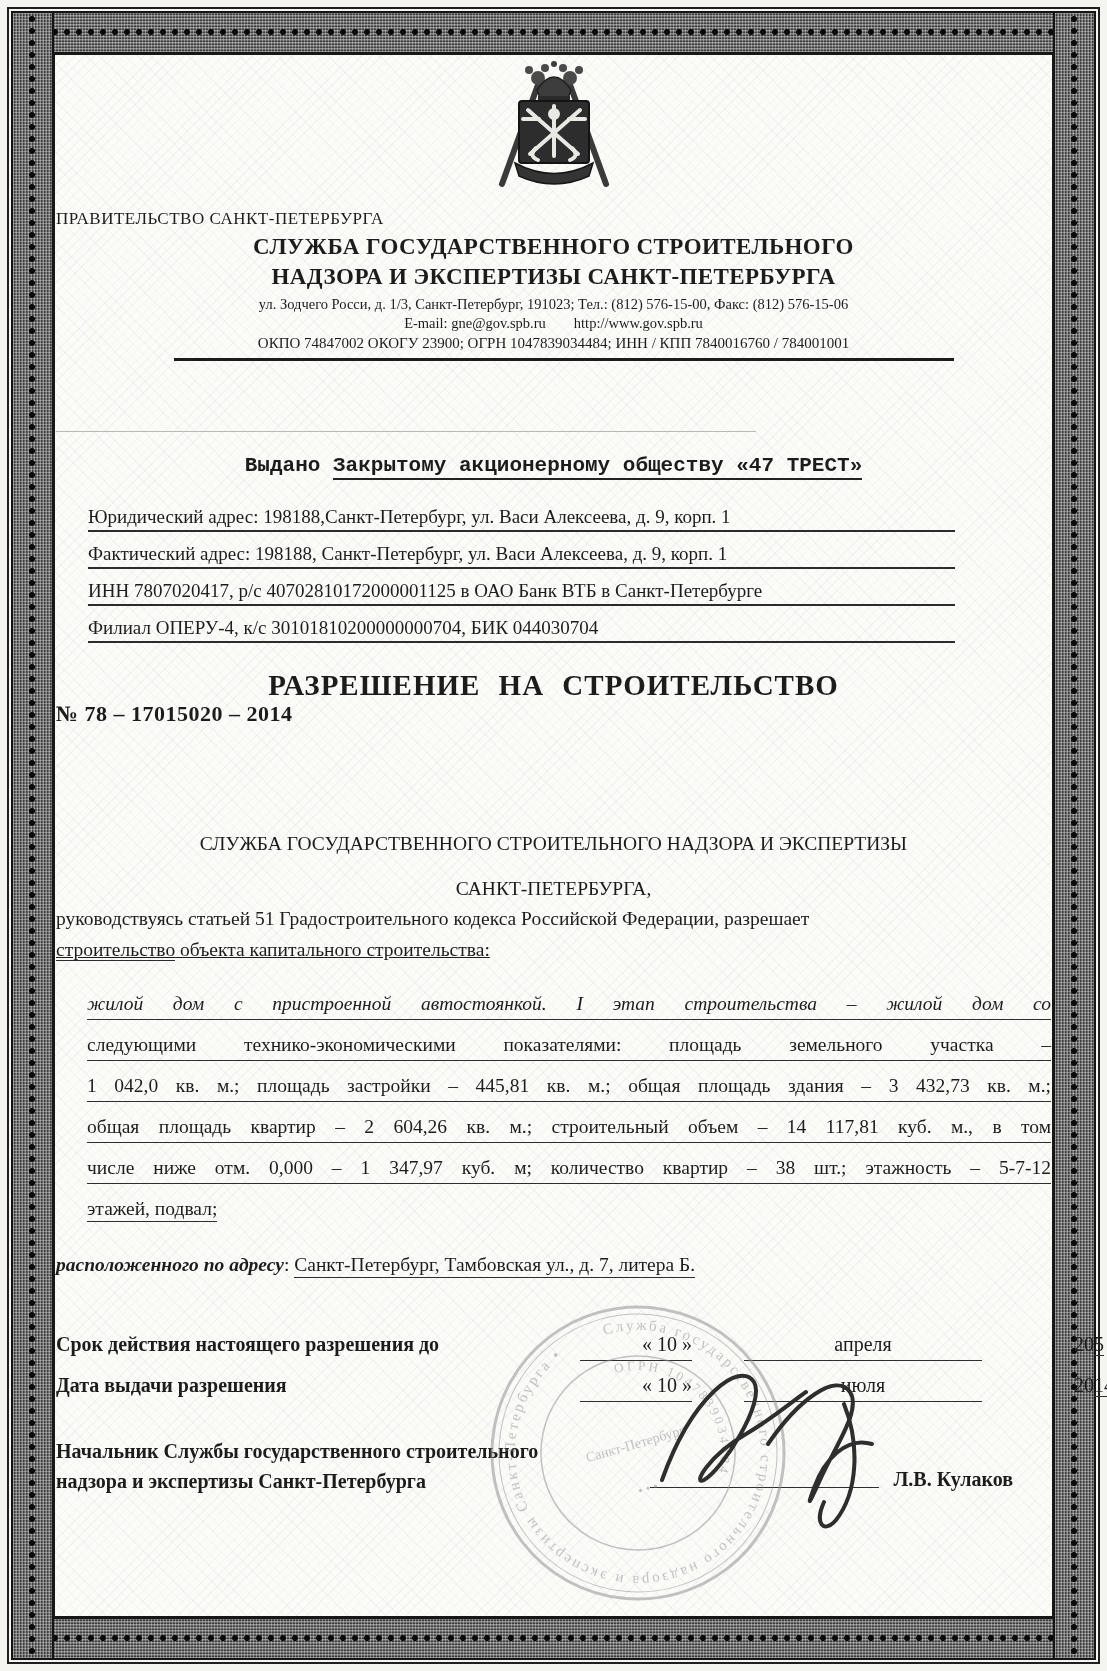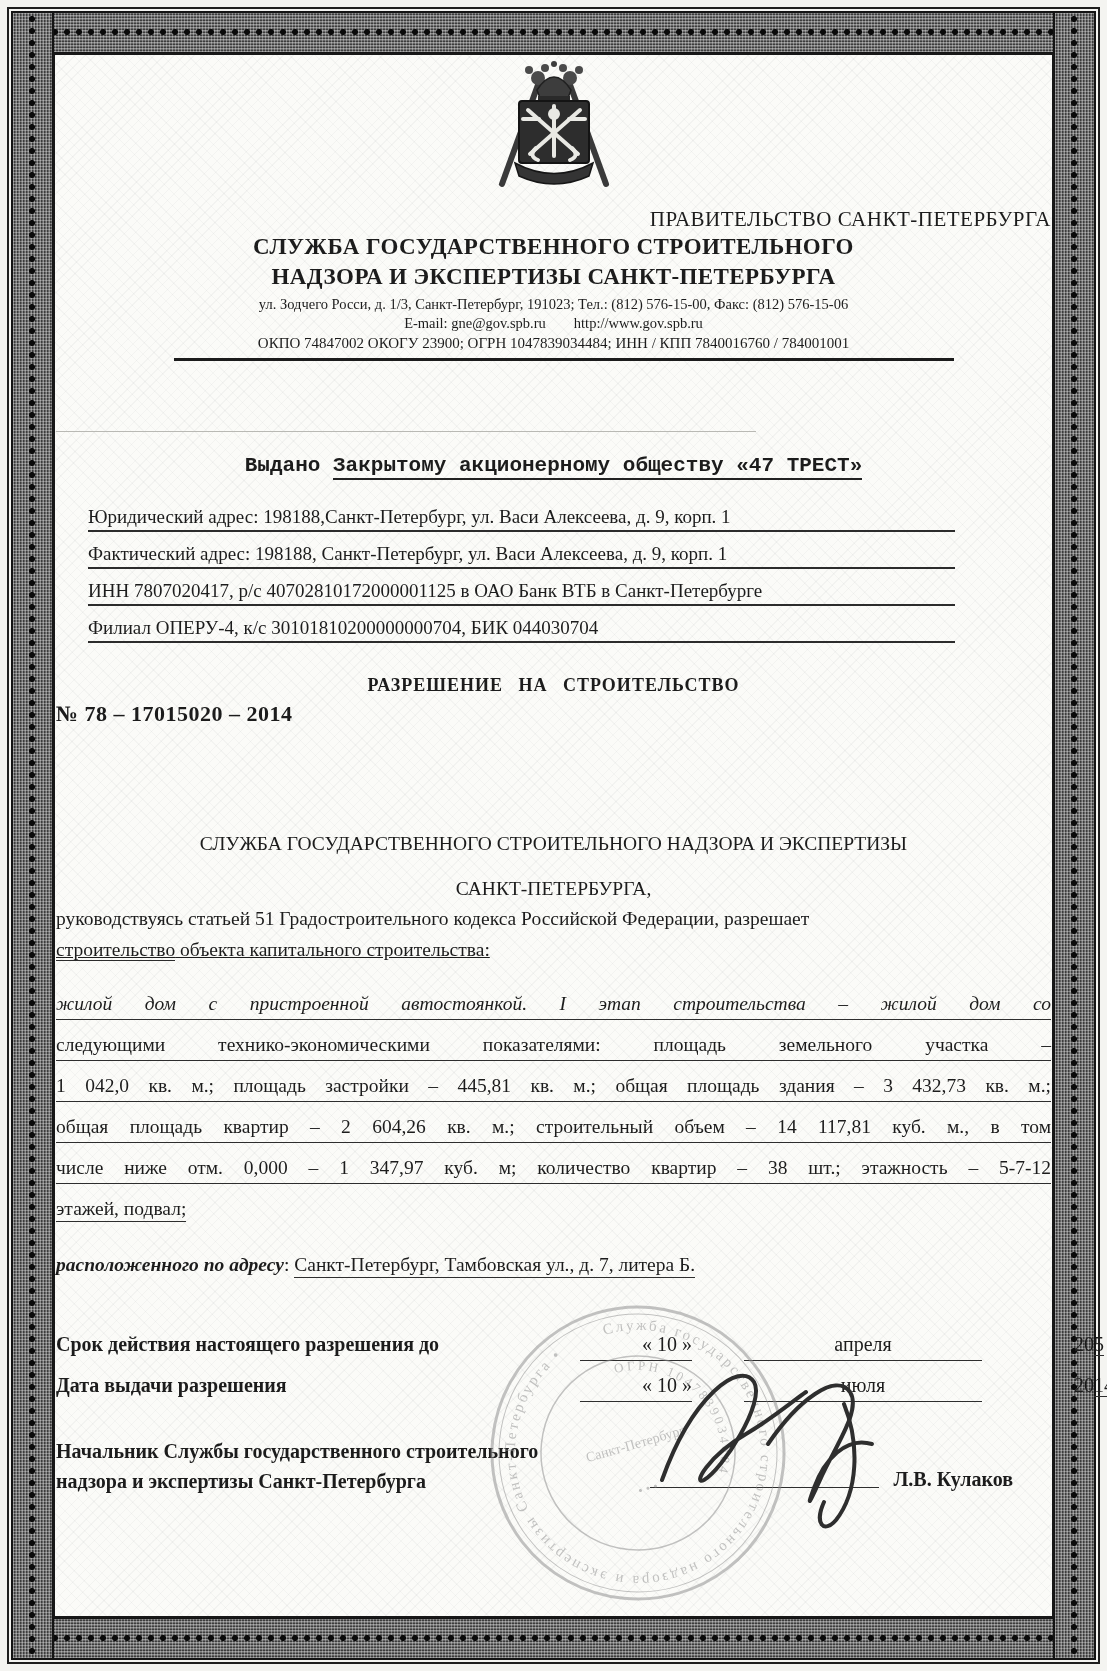--- a/index.html
+++ b/index.html
@@ -36,41 +36,41 @@
   .paper{
     position:absolute;inset:55px;
     background:
       repeating-linear-gradient(135deg,rgba(40,50,60,.040) 0 1px,rgba(0,0,0,0) 1px 7px),
       repeating-linear-gradient(45deg,rgba(40,50,60,.035) 0 1px,rgba(0,0,0,0) 1px 9px),
       #fbfbf8;
   }
   .content{position:absolute;left:56px;top:56px;width:995px;}
   
   .emblem{display:block;margin:0 auto;}
-  .gov-line{text-align:right;font-size:21px;line-height:26px;letter-spacing:.5px;}
+  .gov-line{text-align:left;font-size:17px;line-height:26px;letter-spacing:.5px;}
   .agency-name{text-align:center;font-size:23px;line-height:30px;font-weight:bold;letter-spacing:.4px;}
   .addr-line{text-align:center;font-size:14.5px;line-height:19px;margin-top:3px;}
   .email-line{text-align:center;font-size:14.5px;line-height:19px;}
   .email-line .gap{display:inline-block;width:28px;}
   .codes-line{text-align:center;font-size:15px;line-height:20px;}
   .head-rule{border:0;border-top:3px solid #1c1c1c;width:780px;margin:5px auto 0 118px;}
   .scan-artifact{border:0;border-top:1px solid #b9b9b4;width:700px;margin:70px 0 0 0;}
   
   .issued{margin-top:20px;text-align:center;font-size:21px;line-height:27px;font-weight:bold;font-family:Liberation Mono, monospace;}
   .issued .u{border-bottom:2px solid #222;padding-bottom:1px;}
   .requisites{margin:16px 96px 0 32px;font-size:19px;}
   .req-line{padding:10px 0 1px 0;border-bottom:2px solid #2c2c2c;line-height:24px;white-space:nowrap;}
   
-  .permit-title{margin-top:28px;text-align:center;font-weight:bold;font-size:18px;line-height:28px;letter-spacing:1px;word-spacing:10px;}
+  .permit-title{margin-top:28px;text-align:center;font-weight:bold;font-size:29px;line-height:28px;letter-spacing:1px;word-spacing:10px;}
   .permit-number{font-weight:bold;font-size:22px;line-height:30px;letter-spacing:.5px;}
   
   .issuer-caps{margin-top:100px;text-align:center;font-size:19.5px;line-height:29px;}
   .para{font-size:19.5px;line-height:31px;text-align:justify;}
   .para .u{border-bottom:1.5px solid #2c2c2c;}
-  .object-block{margin-top:14px;font-size:19.5px;}
+  .object-block{margin-top:14px;font-size:19.5px;padding-left:31px;}
   .ruled{padding:12px 0 2px 0;border-bottom:1.6px solid #2e2e2e;line-height:26px;text-align:justify;text-align-last:justify;}
   .ruled.italic{font-style:italic;}
   .ruled.short{text-align:left;text-align-last:left;border-bottom:none;padding-bottom:0;}
   .ruled.short .u{border-bottom:1.6px solid #2e2e2e;padding-bottom:2px;}
   .located{margin-top:28px;font-size:19.5px;line-height:30px;}
   .located .lbl{font-weight:bold;font-style:italic;text-align:right;}
   .located .u{border-bottom:1.6px solid #2e2e2e;padding-bottom:2px;}
   
   .val-row{display:flex;align-items:baseline;font-size:20px;line-height:32px;gap:36px;}
   .val-row.first{margin-top:48px;}

